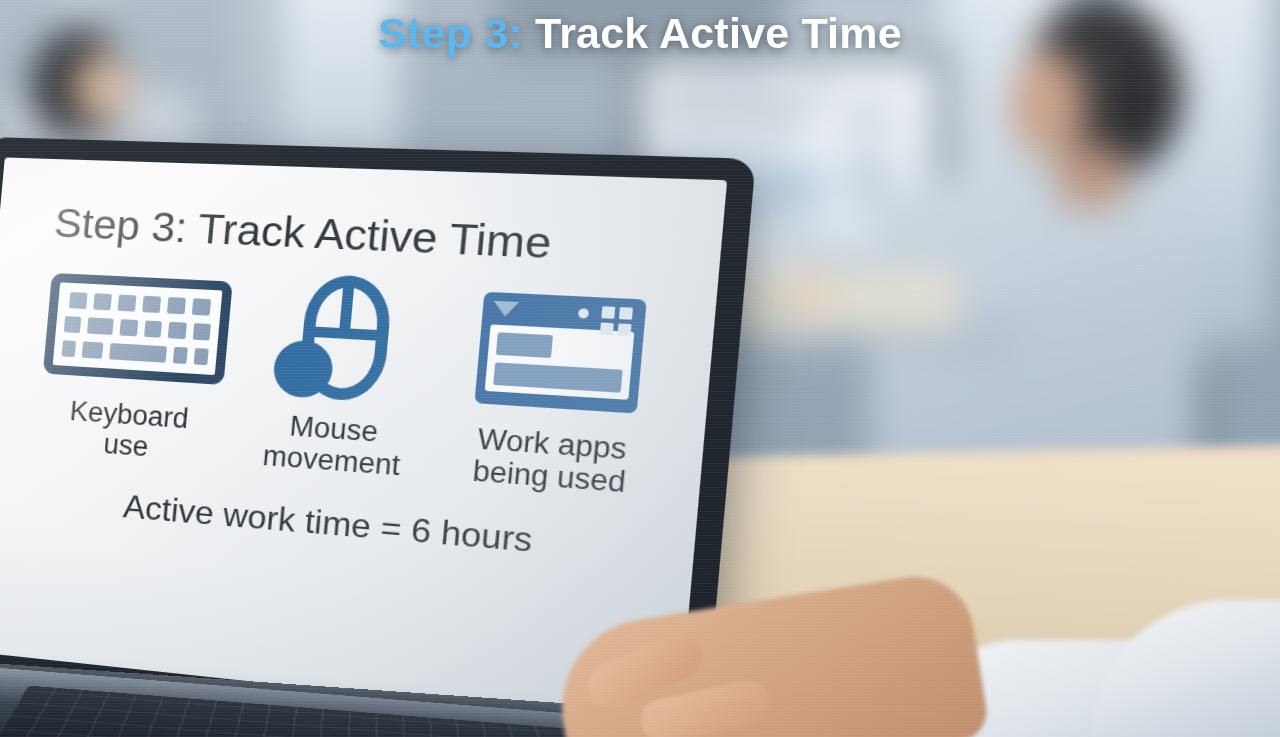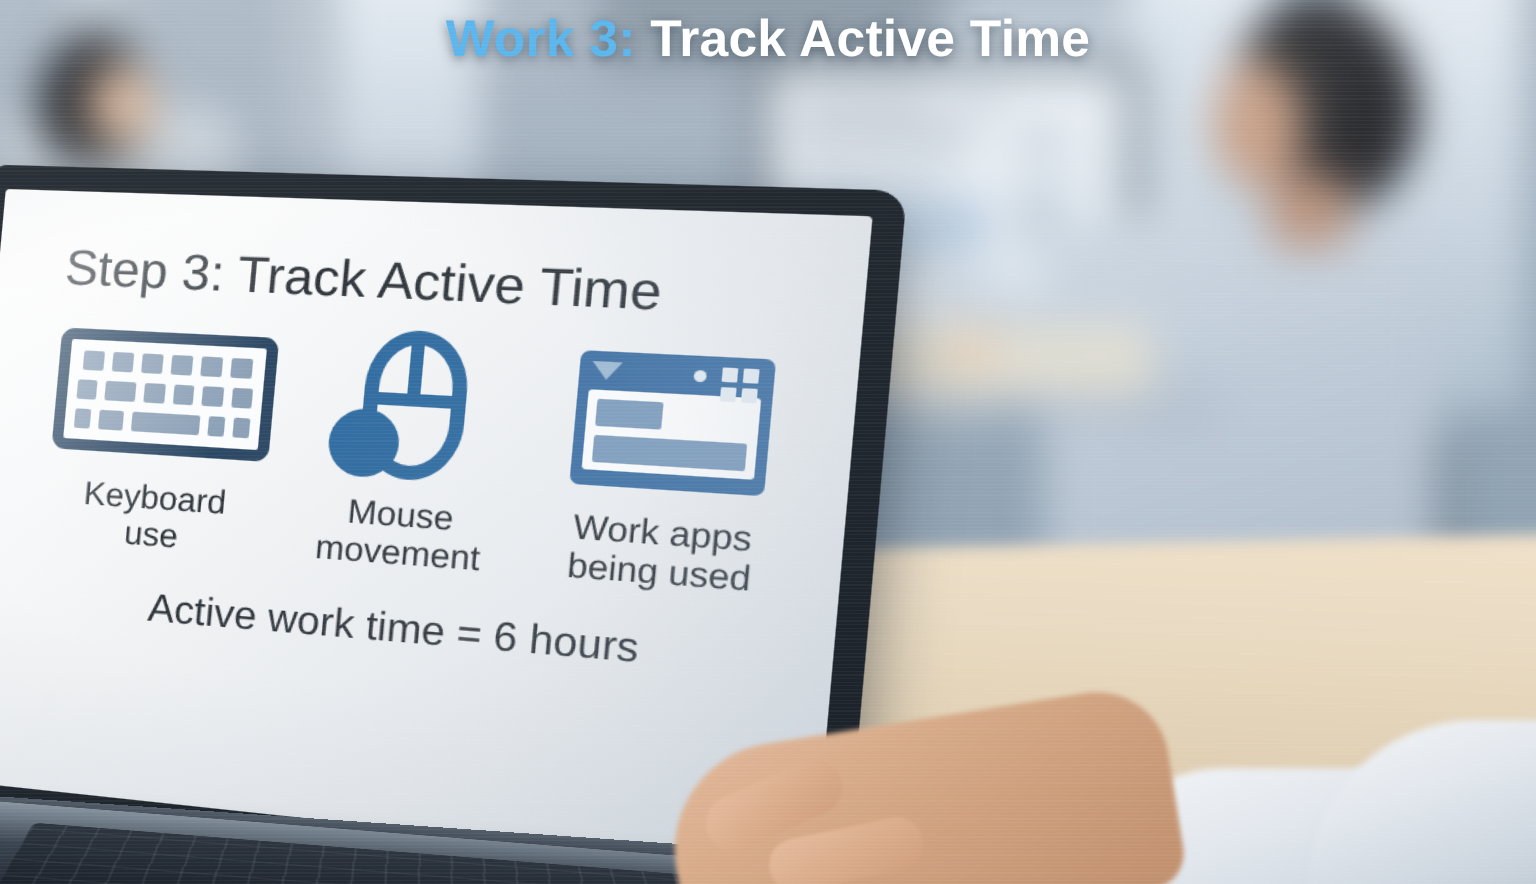--- a/index.html
+++ b/index.html
@@ -385,17 +385,17 @@
     <div class="base">
       <div class="kbdeck"></div>
     </div>
   </div>
 
   <div class="hand"></div>
   <div class="finger" style="left:585px;top:648px;width:120px;height:46px;transform:rotate(-24deg);"></div>
   <div class="finger" style="left:640px;top:690px;width:130px;height:44px;transform:rotate(-12deg);"></div>
 
   <div class="headline">
-    <span class="hl-step">Work 3:</span><span class="hl-rest"> Track Active Time</span>
+    <span class="hl-step">Step 3:</span><span class="hl-rest"> Track Active Time</span>
   </div>
 
   <div class="noise"></div>
 </div>
 
 </body></html>

